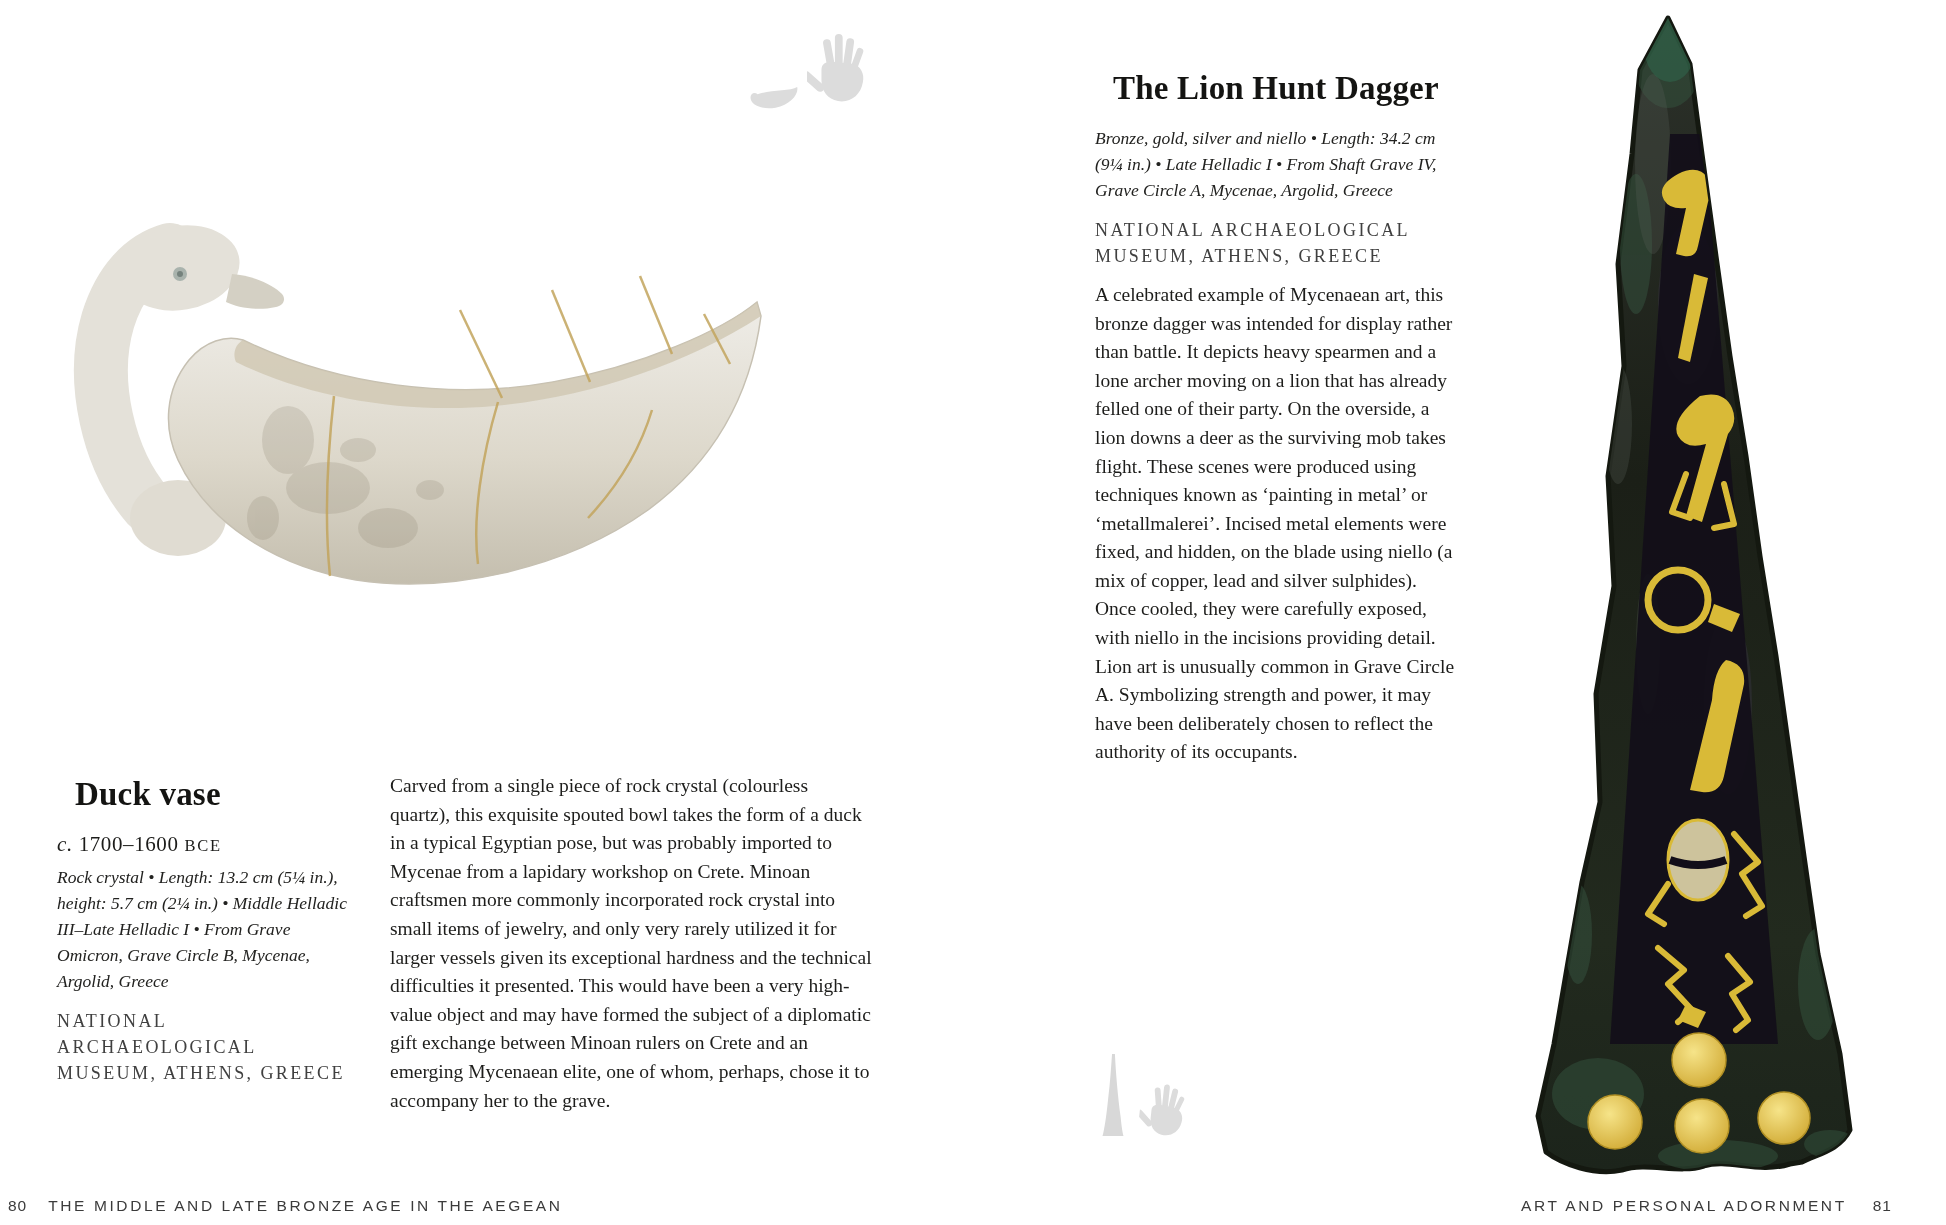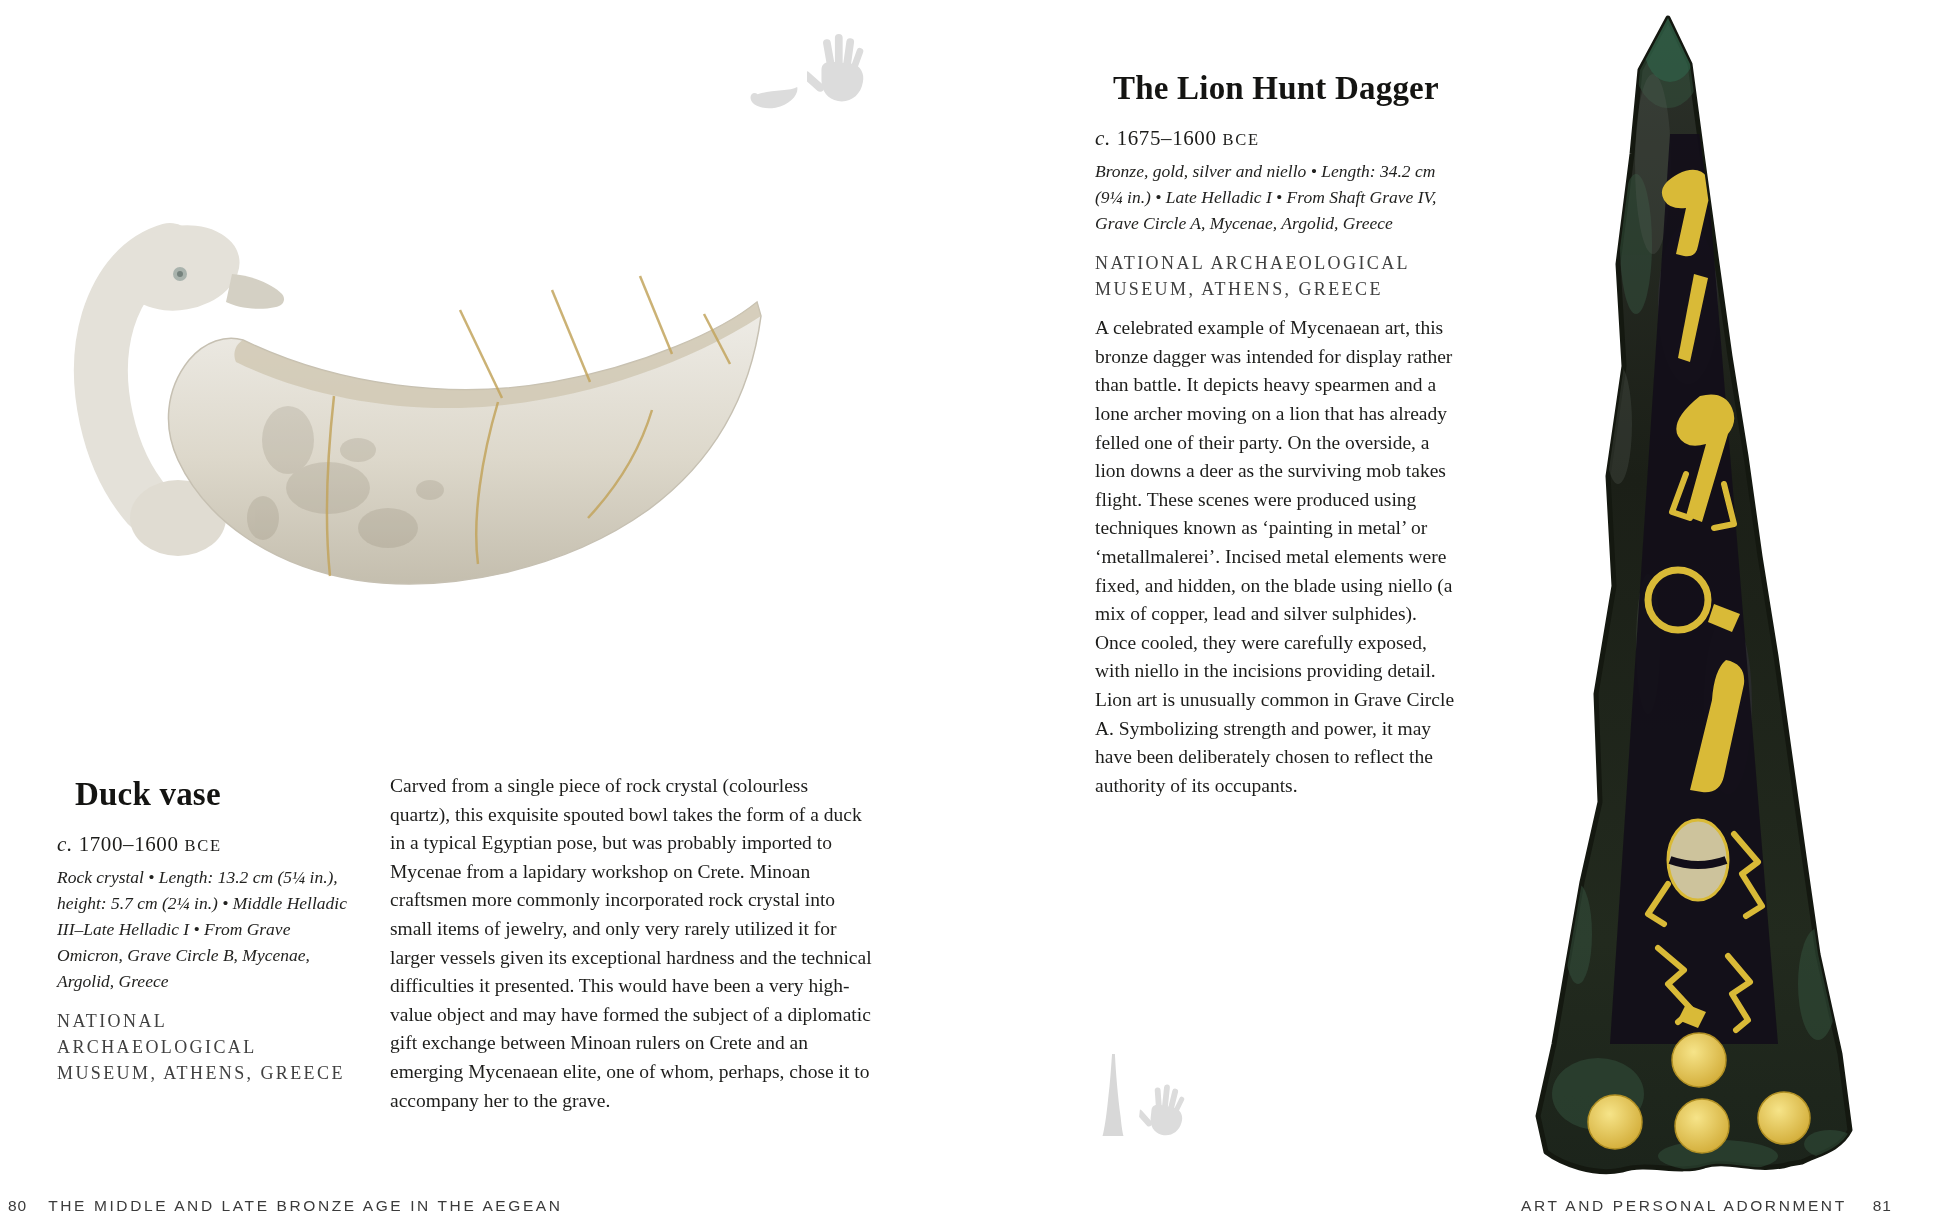--- a/index.html
+++ b/index.html
@@ -114,21 +114,20 @@
       <p class="museum">NATIONAL ARCHAEOLOGICAL MUSEUM, ATHENS, GREECE</p>
     </div>
 
     <div class="body-text left-body">Carved from a single piece of rock crystal (colourless quartz), this exquisite spouted bowl takes the form of a duck in a typical Egyptian pose, but was probably imported to Mycenae from a lapidary workshop on Crete. Minoan craftsmen more commonly incorporated rock crystal into small items of jewelry, and only very rarely utilized it for larger vessels given its exceptional hardness and the technical difficulties it presented. This would have been a very high-value object and may have formed the subject of a diplomatic gift exchange between Minoan rulers on Crete and an emerging Mycenaean elite, one of whom, perhaps, chose it to accompany her to the grave.</div>
   </section>
 
   <section>
 
     <div class="right-col">
       <h1>The Lion Hunt Dagger</h1>
-      <p class="date"><span class="c">c.</span> <span>1675–1600</span> <span class="era">BCE</span></p>
       <p class="caption">Bronze, gold, silver and niello • Length: 34.2 cm (9¼ in.) • Late Helladic I • From Shaft Grave IV, Grave Circle A, Mycenae, Argolid, Greece</p>
       <p class="museum">NATIONAL ARCHAEOLOGICAL MUSEUM, ATHENS, GREECE</p>
       <div class="body-text">A celebrated example of Mycenaean art, this bronze dagger was intended for display rather than battle. It depicts heavy spearmen and a lone archer moving on a lion that has already felled one of their party. On the overside, a lion downs a deer as the surviving mob takes flight. These scenes were produced using techniques known as ‘painting in metal’ or ‘metallmalerei’. Incised metal elements were fixed, and hidden, on the blade using niello (a mix of copper, lead and silver sulphides). Once cooled, they were carefully exposed, with niello in the incisions providing detail. Lion art is unusually common in Grave Circle A. Symbolizing strength and power, it may have been deliberately chosen to reflect the authority of its occupants.</div>
     </div>
 
     <div class="scale-bottom">
       <svg class="dagger-sil" viewBox="0 0 24 88">
         <path d="M11 0 L14 0 C15 20 17 44 20 66 C21 76 22 82 23 86 L1 86 C3 78 5 66 7 46 C9 30 10 14 11 0 Z" fill="#d8d8d8"></path>
       </svg>
       <svg class="hand-sil" viewBox="0 0 60 72">

